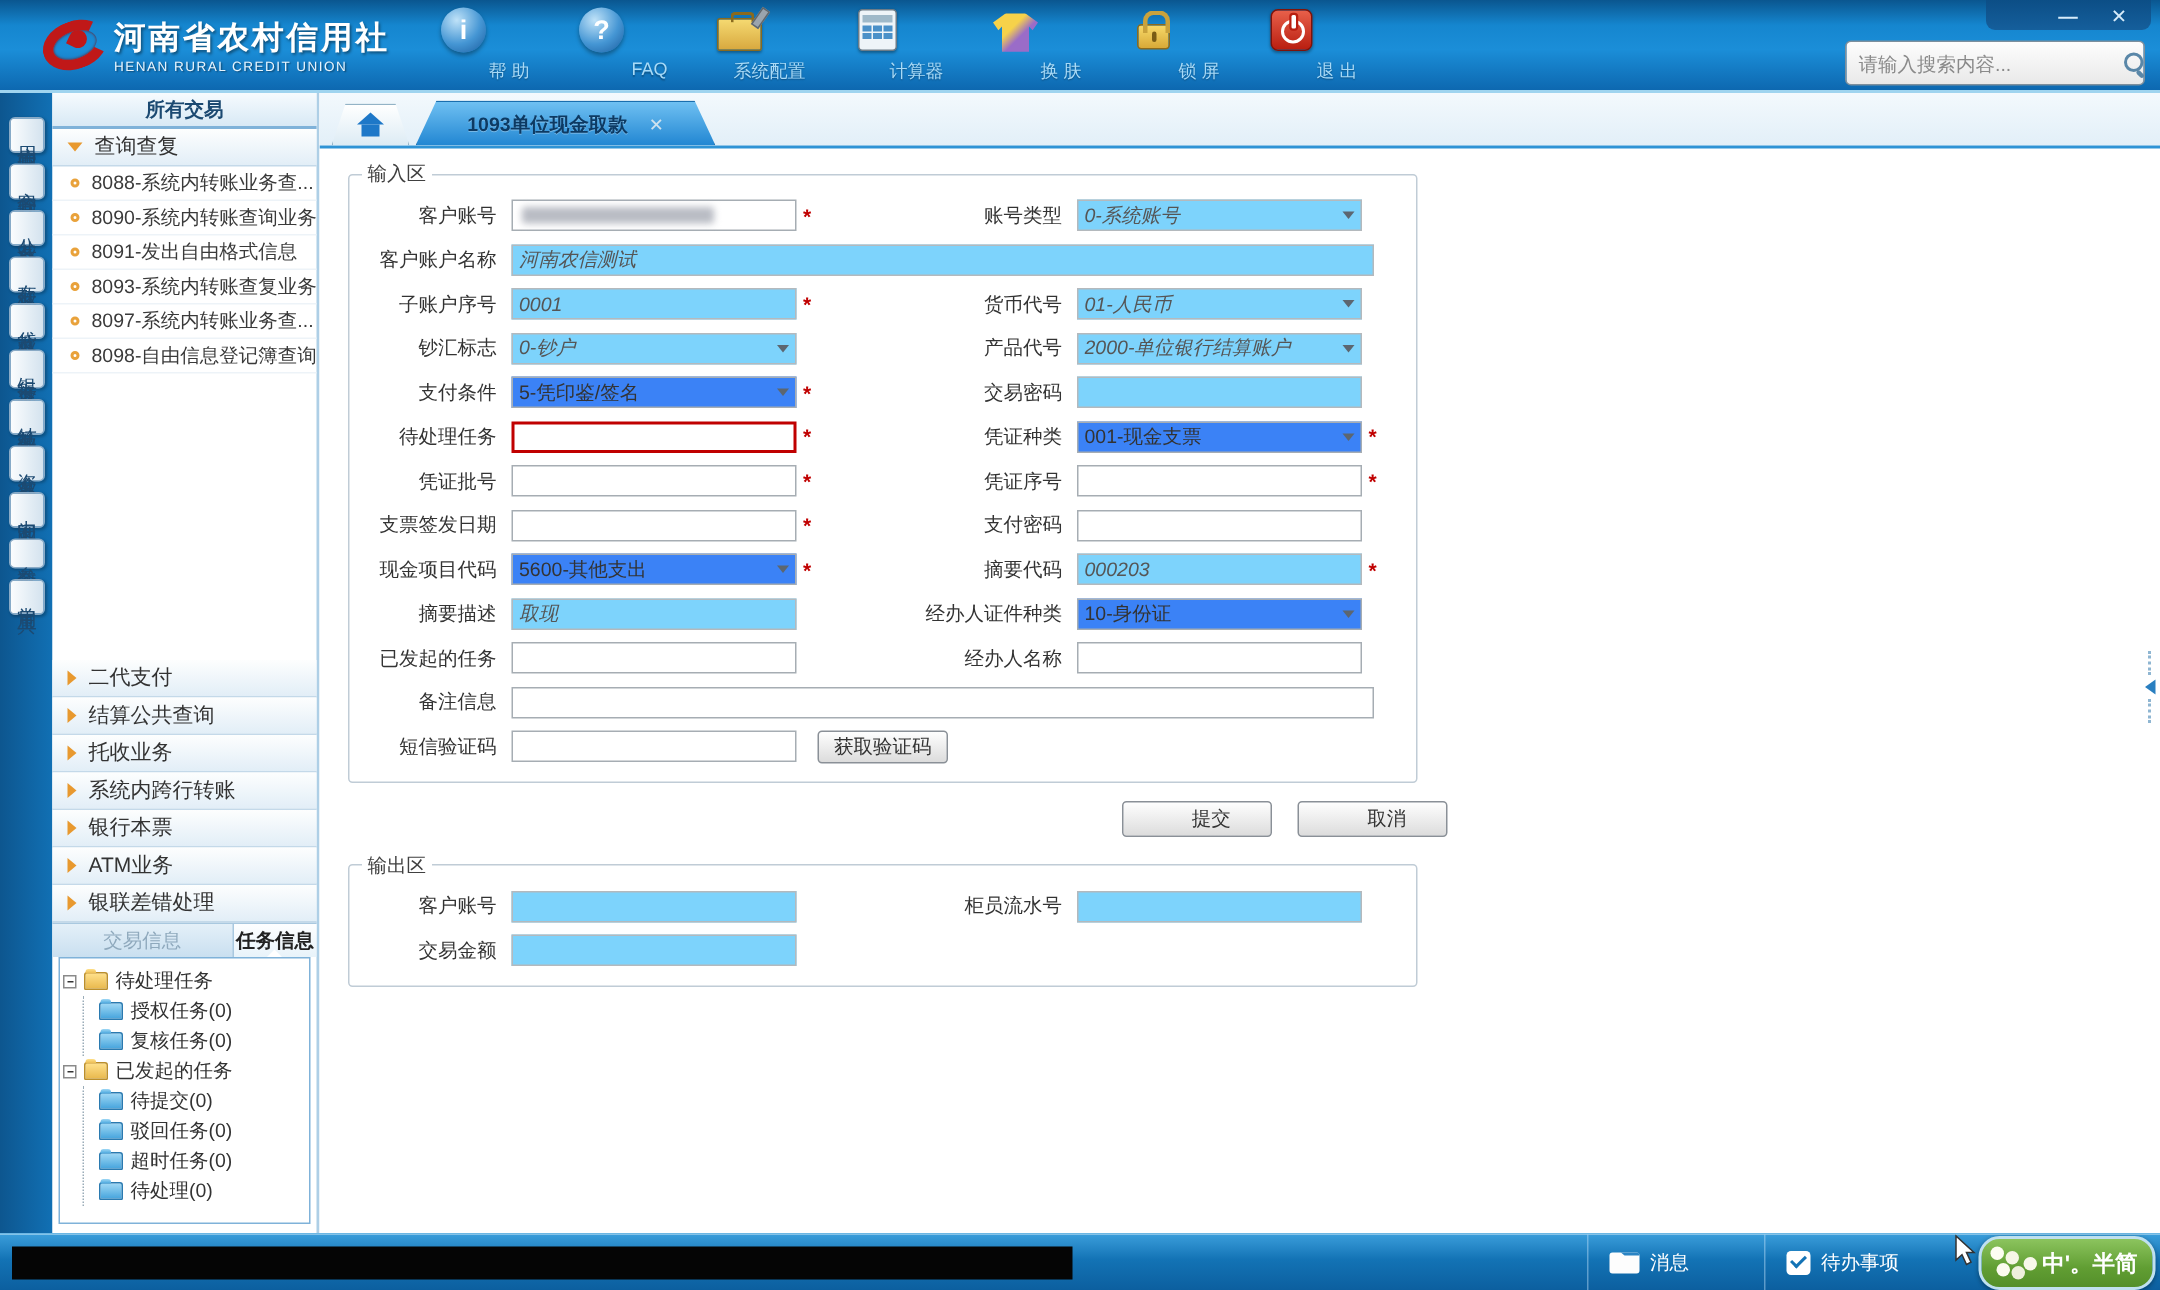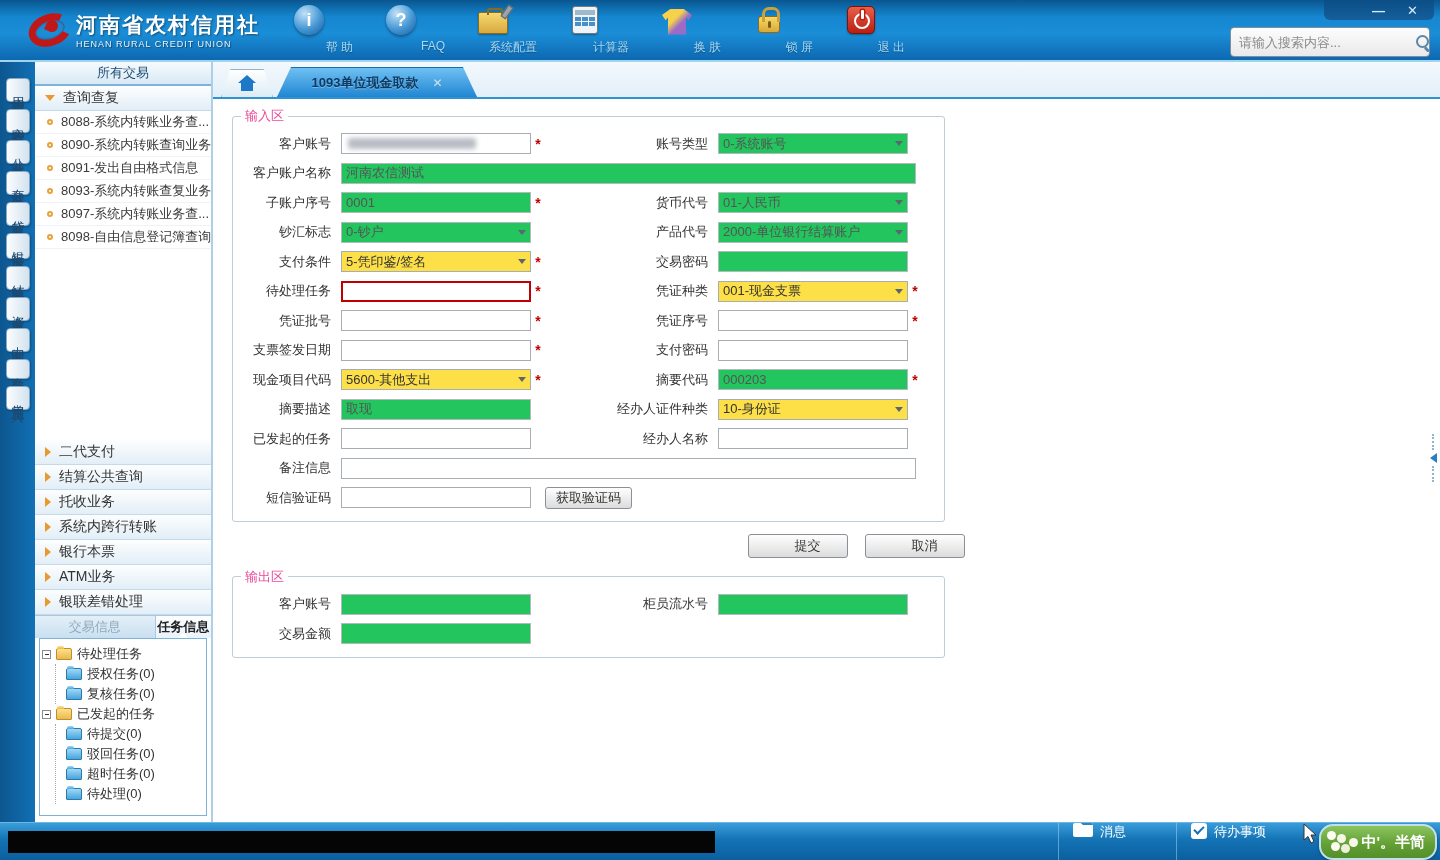--- a/index.html
+++ b/index.html
@@ -45,21 +45,21 @@
 
   
   .mainrow { display:flex; height:760px; }
 
   
   .vstrip { width:35px; background:linear-gradient(90deg,#0d568f,#1170b4); flex:none; display:flex; flex-direction:column; align-items:center; padding-top:16px; gap:7px; }
   .vtab { writing-mode:vertical-rl; text-orientation:upright; background:linear-gradient(90deg,#fbfdfe,#d3e2ee); border:1px solid #89aac6; border-radius:4px; color:#1c4a72; padding:7px 2px; font-size:13px; letter-spacing:2px; cursor:pointer; box-shadow:1px 1px 2px rgba(0,0,0,.25); }
 
   
   .sbar { width:178px; flex:none; background:#fff; border-right:2px solid #aecfe6; display:flex; flex-direction:column; }
-  .sb-head { height:24px; background:linear-gradient(180deg,#f6fbfe,#d8e9f5); border-bottom:2px solid #7fb2d9; color:#1c4a72; font-weight:normal; display:flex; align-items:center; justify-content:center; cursor:pointer; }
+  .sb-head { height:24px; background:linear-gradient(180deg,#f6fbfe,#d8e9f5); border-bottom:2px solid #7fb2d9; color:#1c4a72; font-weight:bold; display:flex; align-items:center; justify-content:center; cursor:pointer; }
   .sec-h { height:25px; display:flex; align-items:center; gap:8px; padding-left:10px; background:linear-gradient(180deg,#fdfefe,#e2eef7); border-bottom:1px solid #c4d9e9; cursor:pointer; color:#333; font-size:14px; }
   .tri-d { width:0; height:0; border-left:5px solid transparent; border-right:5px solid transparent; border-top:6px solid #e8992f; }
   .tri-r { width:0; height:0; border-top:5px solid transparent; border-bottom:5px solid transparent; border-left:6px solid #e8992f; }
   .mi { height:23px; display:flex; align-items:center; gap:8px; padding-left:12px; border-bottom:1px solid #edf3f8; cursor:pointer; color:#3a3a3a; white-space:nowrap; }
   .ring { width:6px; height:6px; border:2px solid #e9a23b; border-radius:50%; flex:none; }
   .sb-space { flex:1; }
   .itabs { height:23px; display:flex; background:linear-gradient(180deg,#e4f0f8,#c9dff0); border-top:1px solid #a9c8df; }
   .itab { flex:1; display:flex; align-items:center; justify-content:center; cursor:pointer; color:#8fa9bd; position:relative;margin-left:32px; }
   .itab.on { background:linear-gradient(180deg,#fdfeff,#e8f3fa); color:#222; font-weight:bold; border-left:1px solid #a9c8df; }
   .itab.on:after { content:""; position:absolute; bottom:0; left:50%; margin-left:-5px; border-left:5px solid transparent; border-right:5px solid transparent; border-bottom:5px solid #fff; }
@@ -80,43 +80,43 @@
   .tab-home { width:52px; height:28px; background:linear-gradient(180deg,#ffffff,#dcebf4); border:1px solid #93b3c6; border-bottom:none; clip-path:polygon(18% 0,82% 0,100% 100%,0 100%); display:flex; align-items:center; justify-content:center; cursor:pointer; }
   .house { width:18px; height:15px; position:relative; }
   .house:before { content:""; position:absolute; left:0; top:-1px; border-left:9px solid transparent; border-right:9px solid transparent; border-bottom:8px solid #1e78c8; }
   .house:after { content:""; position:absolute; left:3px; top:7px; width:12px; height:8px; background:#1e78c8; }
   .tab-act { margin-left:4px; width:200px; height:30px; background:linear-gradient(180deg,#6fc0f2,#2186d2); border:1px solid #1a6eae; border-bottom:none; clip-path:polygon(7% 0,93% 0,100% 100%,0 100%); display:flex; align-items:center; justify-content:center; gap:14px; cursor:pointer; }
   .tab-act .t { color:#0d3a63; font-weight:bold; text-shadow:0 1px 0 rgba(255,255,255,.3);text-align:center; }
   .tab-act .x { color:#cfe2ee; font-size:12px; font-weight:bold; cursor:pointer; }
 
   .content { padding:8px 0 0 19px; }
   fieldset { border:1px solid #c0ccd6; border-radius:3px; width:713px; padding:4px 0 8px 0; }
-  legend { margin-left:8px; padding:0 4px; color:#ec4899; }
+  legend { margin-left:8px; padding:0 4px; color:#404040; }
   .frow { display:flex; align-items:center; height:29.5px; }
   .lbl { width:108px; text-align:right; padding-right:10px; flex:none; white-space:nowrap; }
   .lbl2 { width:173px; text-align:right; padding-right:10px; flex:none; white-space:nowrap; }
   .fld, .sel { width:190px; height:21px; flex:none; }
   .fld { border:1px solid #a6adb3; background:#fff; padding:0 4px; font-size:13px; color:#333; font-family:inherit; outline:none; }
-  .fld.dis, .sel.dis { background:#22c55e; color:#555; border-color:#b4b9bd; }
+  .fld.dis, .sel.dis { background:#7dd3fc; color:#555; border-color:#b4b9bd;font-style:italic; }
   .fld.err { border:2px solid #c00000; }
   .fld.wide { width:575px; }
-  .sel { border:1px solid #a6adb3; background:#fde047; display:flex; align-items:center; padding:0 4px; cursor:pointer; gap:4px; }
+  .sel { border:1px solid #a6adb3; background:#3b82f6; display:flex; align-items:center; padding:0 4px; cursor:pointer; gap:4px; }
   .sel span { flex:1; overflow:hidden; white-space:nowrap; }
   .sel .ar { width:0; height:0; border-left:4px solid transparent; border-right:4px solid transparent; border-top:5px solid #5c6670; flex:none; }
   .st { width:14px; text-align:center; color:#c00000; font-weight:bold; flex:none; font-size:14px; }
   .blurwrap { display:flex; align-items:center; }
   .blurbox { width:128px; height:11px; margin-left:2px; border-radius:2px; background:#b9bcc4; filter:blur(2.5px); }
   .btn { height:22px; background:linear-gradient(180deg,#fefefe,#dcdcdc); border:1px solid #8a9097; border-radius:3px; color:#333; font-size:13px; padding:0 10px; cursor:pointer; font-family:inherit; }
   .btnrow { width:733px; display:flex; justify-content:flex-end; gap:17px; margin:12px 0 10px 0; }
   .btnrow .btn { width:100px; height:24px;padding-left:29px; }
 
   
   .sbarbot { position:absolute; left:0; bottom:0; width:1440px; height:38px; background:linear-gradient(180deg,#3a9dda 0%,#1373b5 45%,#0c5f9f 100%); border-top:1px solid #6cb7e4; }
   .redact { position:absolute; left:8px; top:8px; width:707px; height:22px; background:#050505; }
-  .stitem { position:absolute; top:0; height:38px; display:flex; gap:7px; color:#fff; cursor:pointer; padding:0 14px; border-left:1px solid rgba(190,225,248,.45); }
+  .stitem { position:absolute; top:0; height:38px; display:flex; align-items:center; gap:7px; color:#fff; cursor:pointer; padding:0 14px; border-left:1px solid rgba(190,225,248,.45); }
   .env { width:20px; height:14px; background:#fdfdfd; border-radius:2px; position:relative; overflow:hidden; }
   .env:before { content:""; position:absolute; left:-2px; top:-8px; width:24px; height:16px; transform:rotate(0); border-bottom:8px solid transparent; border-left:12px solid transparent; border-right:12px solid transparent; border-top:10px solid #2a84c4; }
   .chk { width:16px; height:16px; background:#fff; border-radius:3px; position:relative; }
   .chk:after { content:""; position:absolute; left:3px; top:3px; width:8px; height:4px; border-left:2.5px solid #1373b5; border-bottom:2.5px solid #1373b5; transform:rotate(-45deg); }
   .ime { position:absolute; right:3px; top:1px; width:118px; height:36px; border-radius:14px; border:2px solid #bfe0ef; background:linear-gradient(180deg,#8cc45e,#619e33 60%,#548f2a); display:flex; align-items:center; justify-content:flex-end; padding-right:10px; color:#fff; font-weight:bold; font-size:15px; cursor:pointer; box-shadow:0 1px 3px rgba(0,0,0,.3); }
   .flowers { position:absolute; left:6px; top:5px; width:34px; height:26px; }
   .flowers i { position:absolute; width:9px; height:9px; background:#fdfdf2; border-radius:50%; box-shadow:10px 3px 0 #f6f6e6, 4px 11px 0 #fbfbef, 14px 13px 0 #eef0dd, 22px 7px 0 #f8f8ea; }
 
   
   .handle { position:absolute; right:1px; top:368px; width:12px; height:56px; display:flex; flex-direction:column; align-items:center; justify-content:center; gap:3px; cursor:pointer; }

